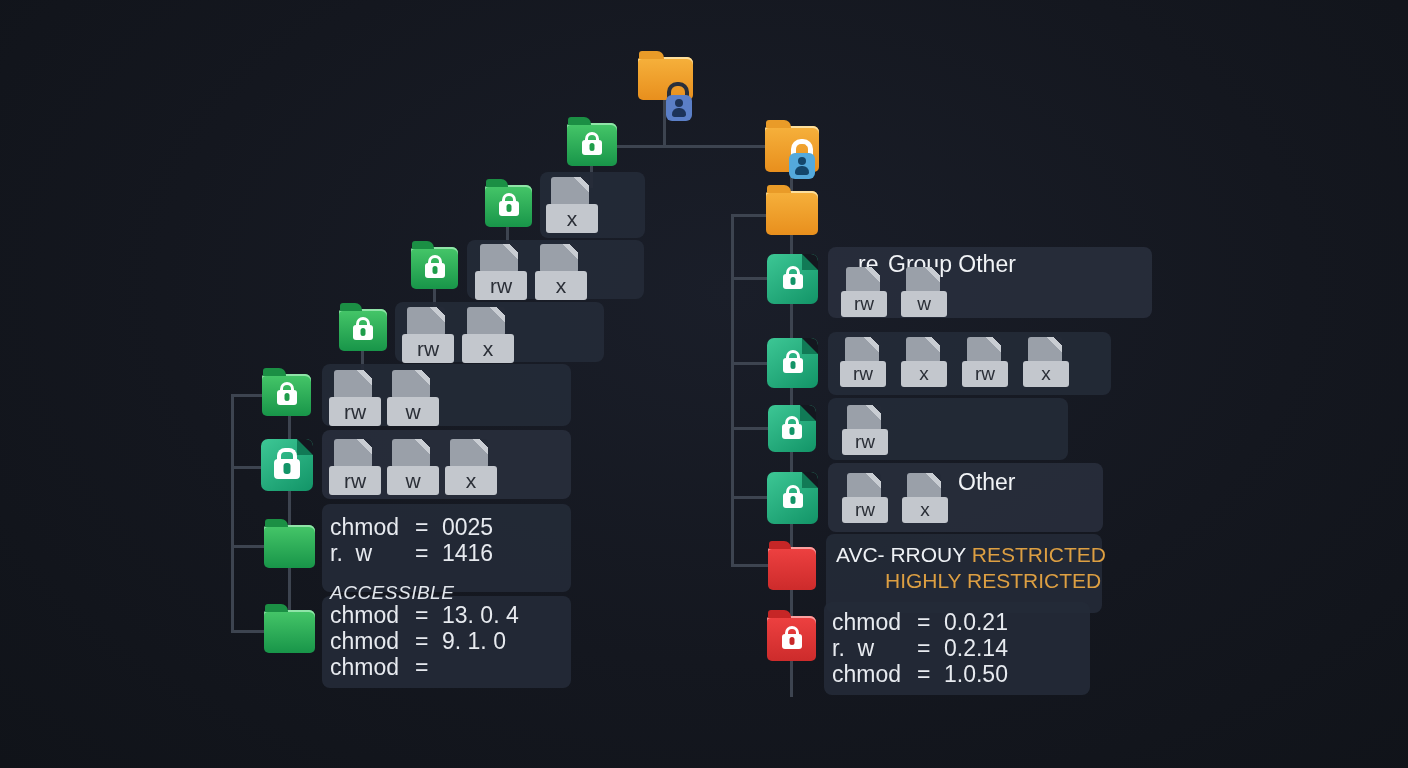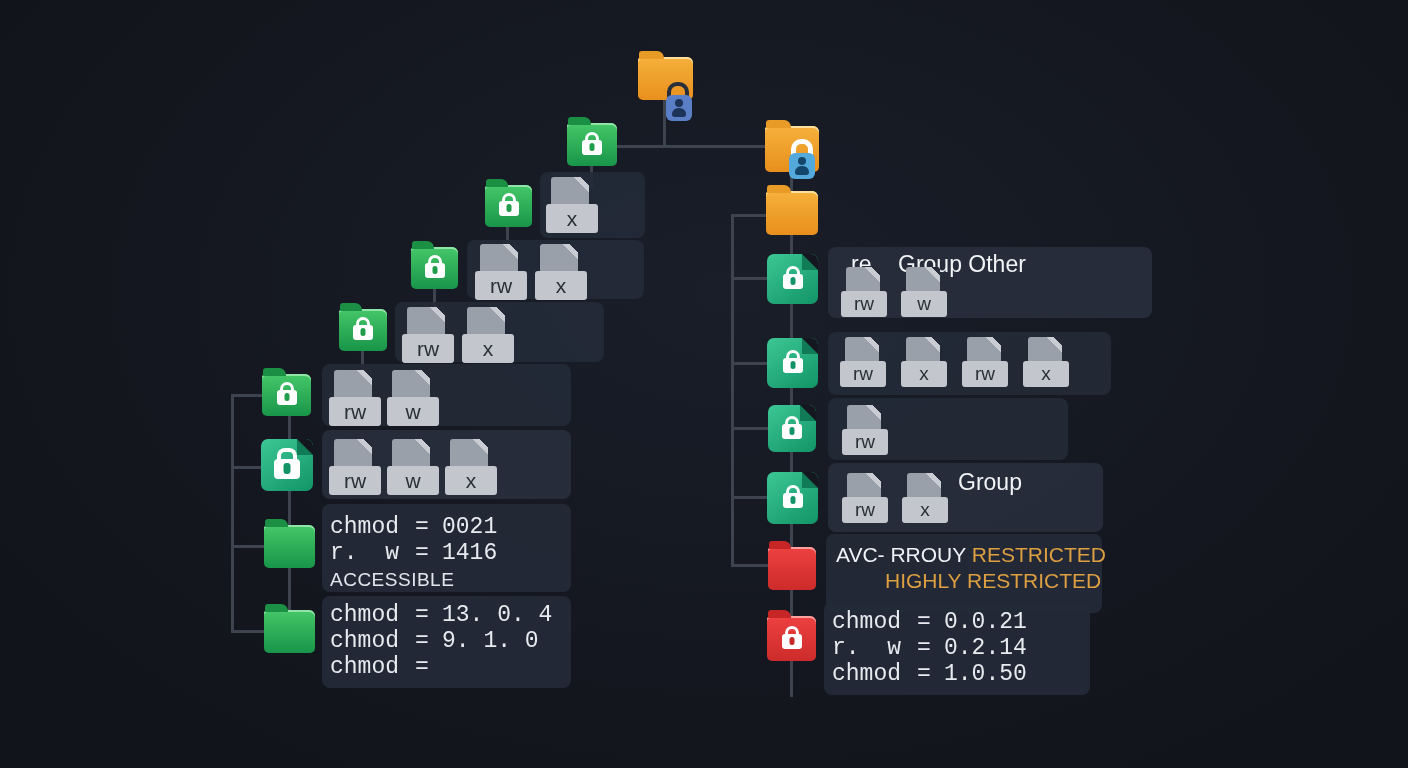--- a/index.html
+++ b/index.html
@@ -64,24 +64,24 @@
     border-radius:3px;}
   .flabel{position:absolute;bottom:0;left:0;right:0;height:29px;background:#c3c7cd;
     border-radius:3px;display:flex;align-items:center;justify-content:center;
     font-size:21px;color:#2b2f37;}
   .file.sm{width:46px;height:50px;}
   .file.sm::before{width:34px;height:26px;}
   .file.sm .flabel{height:26px;font-size:19px;}
 
   
   .tblock{position:absolute;z-index:3;color:#e7eaef;font-size:23px;line-height:26px;}
-  .trow{display:flex;font-family:Liberation Mono, monospace;}
+  .trow{display:flex;}
   .lbl{width:85px;white-space:pre;}
   .eq{width:27px;}
-  .status{font-size:19px;letter-spacing:0.5px;margin-top:1px;color:#e2e6ec;}
+  .status{font-size:19px;letter-spacing:0.5px;margin-top:14px;color:#e2e6ec;font-style:italic;}
   .hdr{position:absolute;z-index:3;color:#f1f3f6;font-size:23px;white-space:nowrap;}
   .restr-line{position:absolute;z-index:3;font-size:21px;white-space:pre;}
   .restr-white{color:#eef1f5;}
   .restr-orange{color:#dd9f42;}
 </style>
 </head>
 <body>
 
 <div class="stage">
 
@@ -209,21 +209,21 @@
           <span class="flabel">x</span>
         </div>
     </div>
   </div>
 
   <div class="panel" style="left:322px;top:504px;width:249px;height:88px"></div>
   <div class="tblock" style="left:330px;top:514px">
     <div class="trow">
       <span class="lbl">chmod</span>
         <span class="eq">=</span>
-        <span class="val">0021</span>
+        <span class="val">0025</span>
     </div>
     <div class="trow">
       <span class="lbl">r.  w</span>
         <span class="eq">=</span>
         <span class="val">1416</span>
     </div>
     <div class="status">ACCESSIBLE</div>
   </div>
 
   <div class="panel" style="left:322px;top:596px;width:249px;height:92px"></div>
@@ -239,22 +239,22 @@
         <span class="val">9. 1. 0</span>
     </div>
     <div class="trow">
       <span class="lbl">chmod</span>
         <span class="eq">=</span>
         <span class="val"></span>
     </div>
   </div>
 
   <div class="panel lighter" style="left:828px;top:247px;width:324px;height:71px">
-    <span class="hdr" style="left:23px;top:4px">re</span>
-    <span class="hdr" style="left:70px;top:4px">Group Other</span>
+    <span class="hdr" style="left:30px;top:4px">re</span>
+    <span class="hdr" style="left:60px;top:4px">Group Other</span>
     <div class="files" style="left:13px;top:20px;gap:14px">
       <div class="file sm">
           <span class="flabel">rw</span>
         </div>
       <div class="file sm">
           <span class="flabel">w</span>
         </div>
     </div>
   </div>
 
@@ -277,21 +277,21 @@
 
   <div class="panel" style="left:828px;top:398px;width:240px;height:62px">
     <div class="files" style="left:14px;top:7px;gap:14px">
       <div class="file sm">
           <span class="flabel">rw</span>
         </div>
     </div>
   </div>
 
   <div class="panel lighter" style="left:828px;top:463px;width:275px;height:69px">
-    <span class="hdr" style="left:130px;top:6px">Group</span>
+    <span class="hdr" style="left:130px;top:6px">Other</span>
     <div class="files" style="left:14px;top:10px;gap:14px">
       <div class="file sm">
           <span class="flabel">rw</span>
         </div>
       <div class="file sm">
           <span class="flabel">x</span>
         </div>
     </div>
   </div>
 

